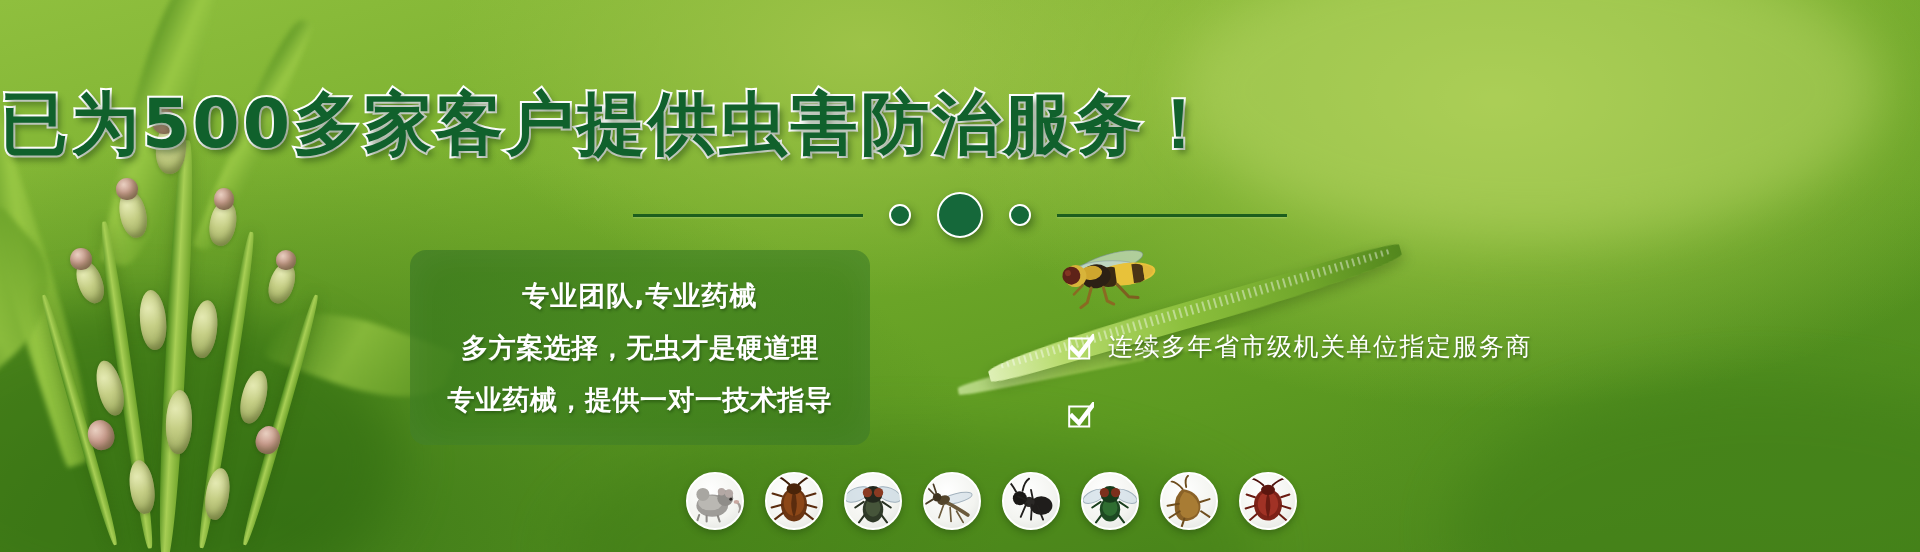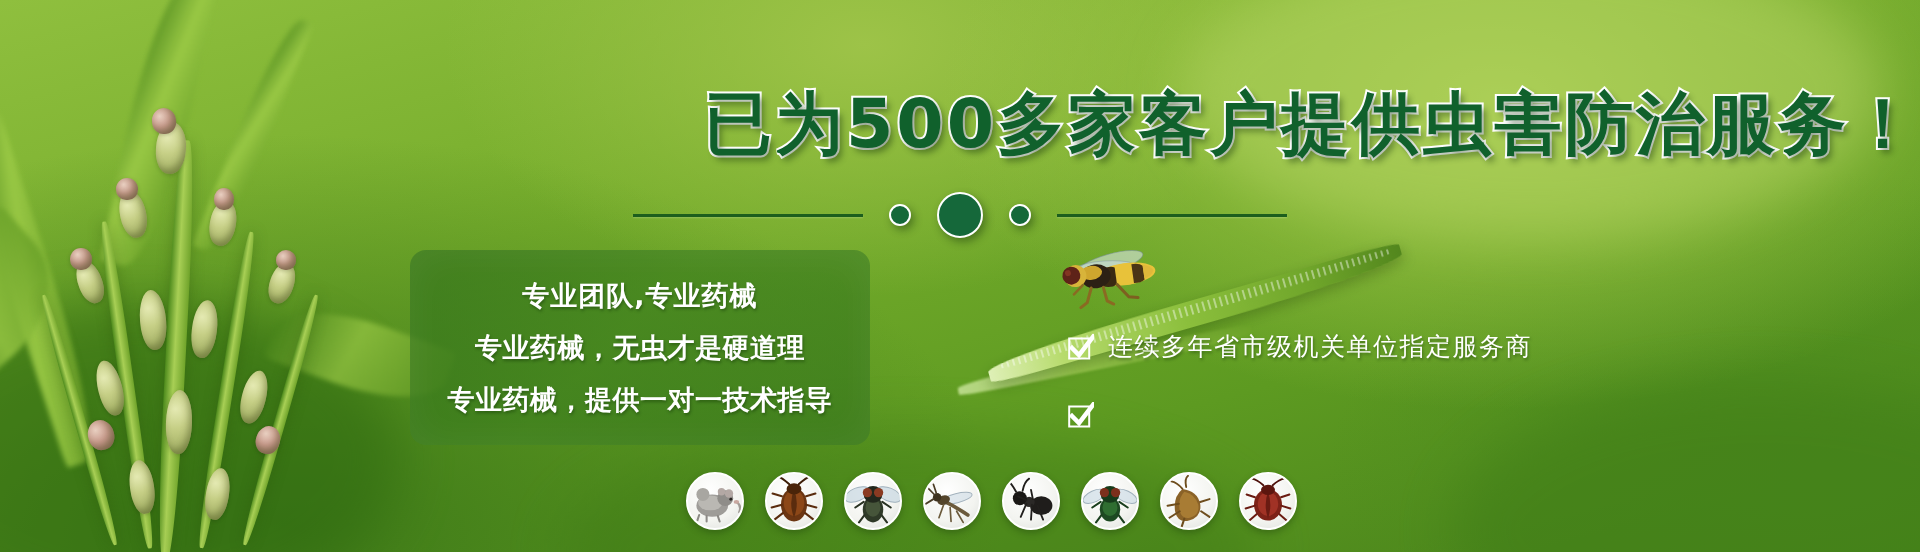--- a/index.html
+++ b/index.html
@@ -89,21 +89,21 @@
     opacity:.8;
   }
 
   
   .fly { position:absolute; left:1040px; top:248px; width:130px; height:60px; transform:rotate(-8deg); }
 
   
   .headline {
     position:absolute;
     left:0; right:0; top:90px;
-    text-align:right;
+    text-align:left;
     font-family:"DejaVu Sans","Liberation Sans",sans-serif;
     font-size:68px;
     font-weight:bold;
     letter-spacing:3px;
     color:#10612c;
     -webkit-text-stroke:4px #ffffff;
     paint-order:stroke fill;
     text-shadow:4px 5px 6px rgba(20,50,10,.45);
     white-space:nowrap;
     line-height:1;
@@ -277,21 +277,21 @@
     <span class="rule"></span>
     <span class="dot small"></span>
     <span class="dot big"></span>
     <span class="dot small"></span>
     <span class="rule"></span>
   </div>
 
   <div class="panel"></div>
   <div class="panel-lines">
     <div class="l1">专业团队,专业药械</div>
-    <div class="l2">专业药械，无虫才是硬道理</div>
+    <div class="l2">多方案选择，无虫才是硬道理</div>
     <div class="l3">专业药械，提供一对一技术指导</div>
   </div>
 
   <div class="bullets">
     <div class="bullet">
       <span class="box">
         <svg viewBox="0 0 26 26" width="26" height="26">
           <rect x="1.2" y="4.5" width="20" height="20" fill="none" stroke="#ffffff" stroke-width="2"></rect>
           <path d="M4 14 l7 7 L26 1.5" fill="none" stroke="#ffffff" stroke-width="4.5" stroke-linecap="square"></path>
         </svg>

